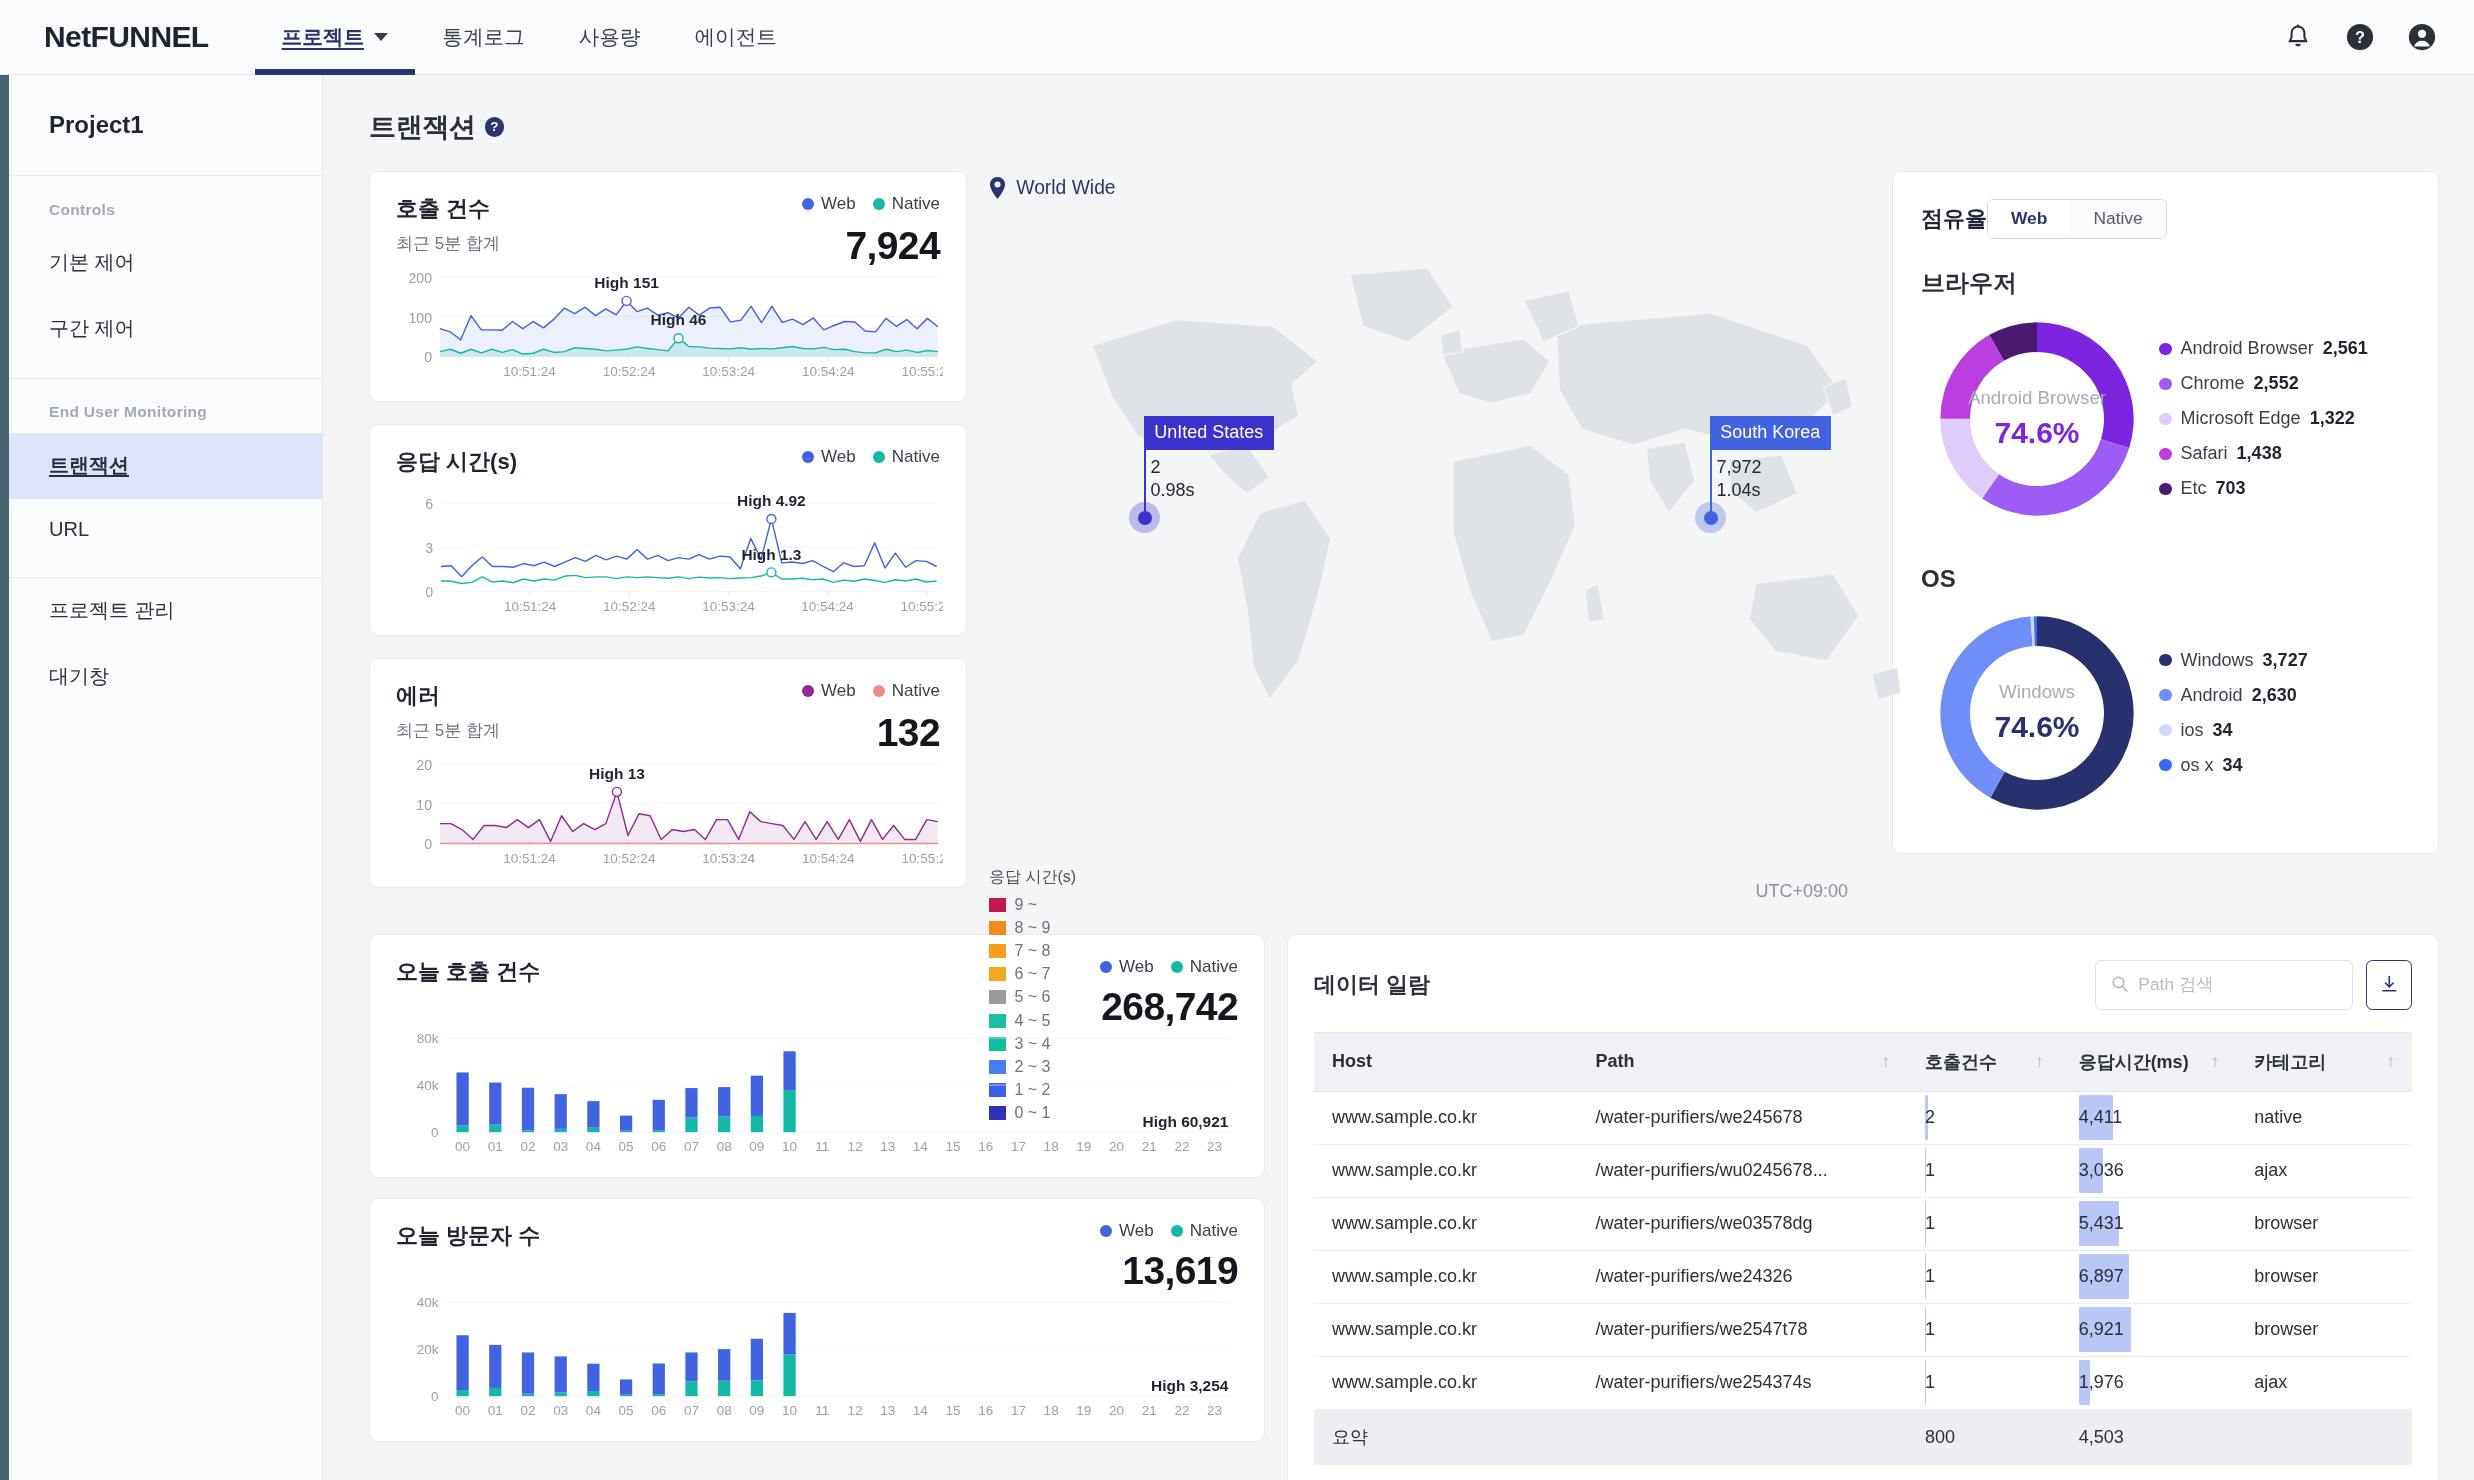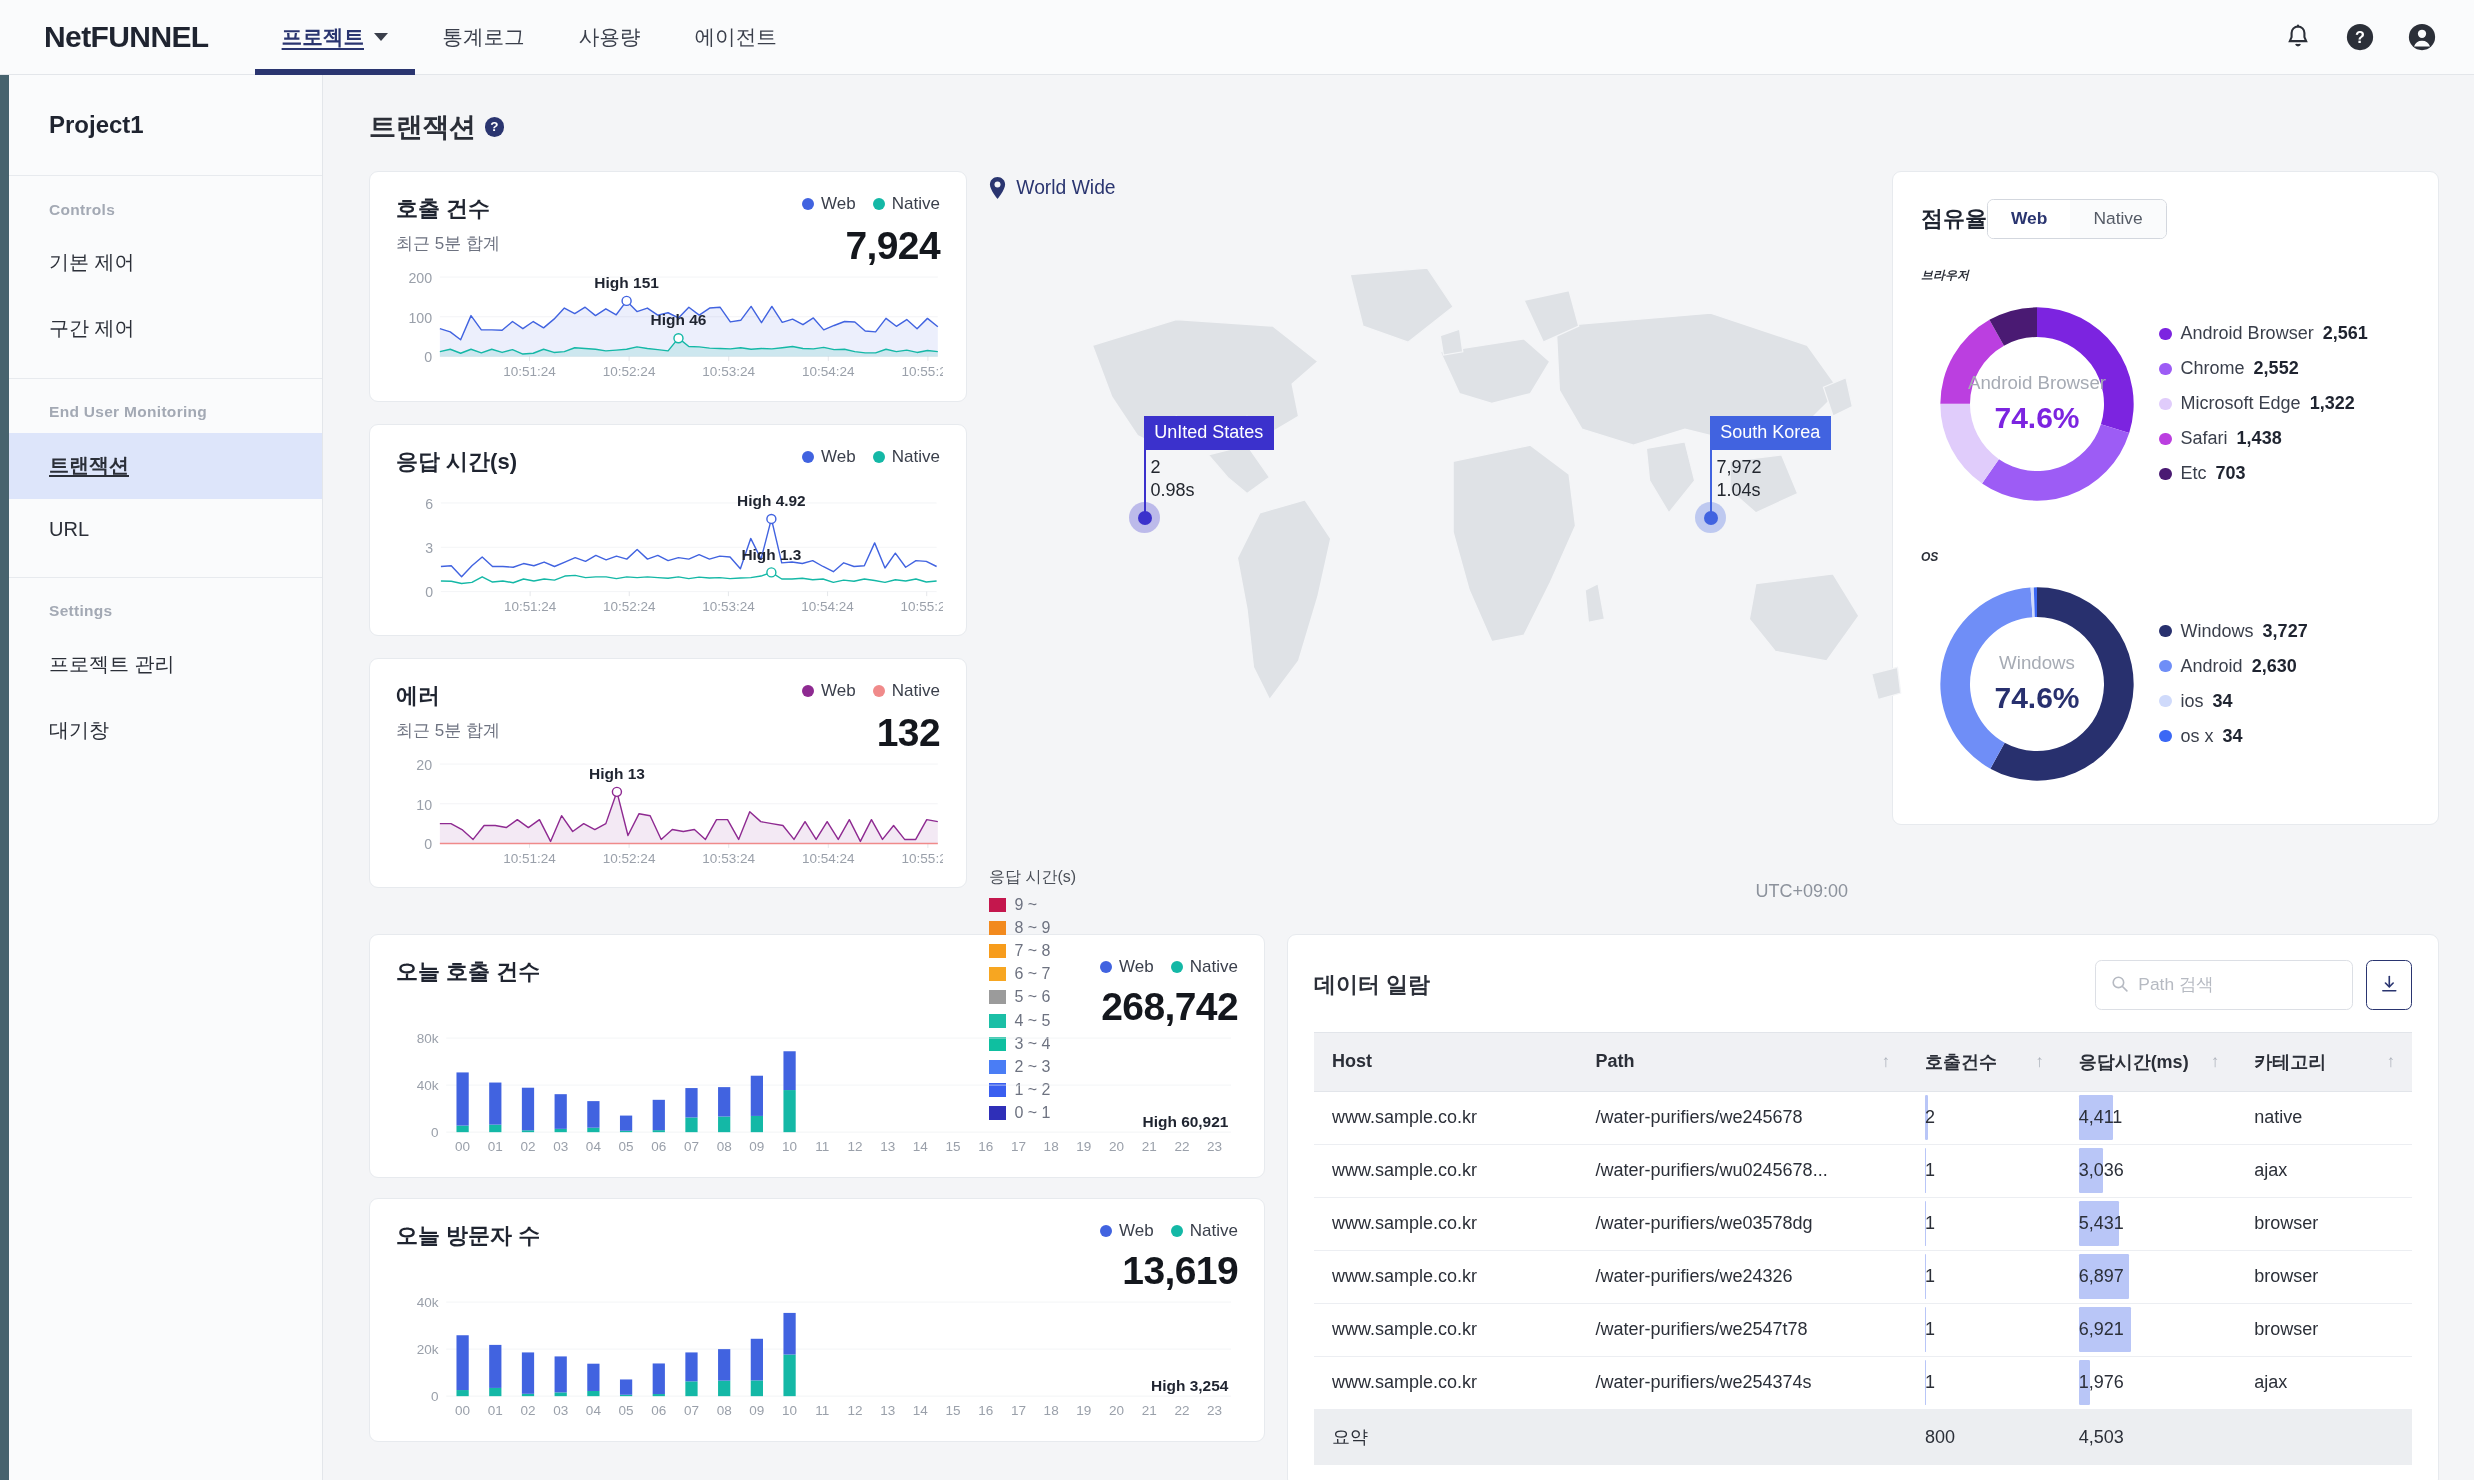--- a/index.html
+++ b/index.html
@@ -101,21 +101,21 @@
   .rtrow { display: flex; align-items: center; gap: 8.4px; margin-bottom: 5.2px; }
   .sw { width: 17px; height: 14px; display: inline-block; }
   .rtlbl { font-size: 16px; color: #6d7280; }
 
   
   .sharecard { width: 547px; flex: 0 0 547px; padding: 27px 28px 24.5px 28px; }
   .share-head { display: flex; align-items: center; justify-content: flex-start; }
   .seg { display: flex; border: 0.6px solid #d3d7de; border-radius: 6.4px; overflow: hidden; }
   .seg div { padding: 8.4px 23px; font-size: 17.4px; color: #555b66; cursor: pointer; background: #fafbfc; }
   .seg div.on { background: #fff; color: #2a3570; font-weight: 700; }
-  .sec-title { font-size: 12px; font-weight: 700; margin: 28px 0 3.9px 0; font-style: italic; }
+  .sec-title { font-size: 24px; font-weight: 700; margin: 28px 0 3.9px 0; }
   .donut-row { display: flex; align-items: center; gap: 6.4px; }
   .donut-holder { position: relative; width: 232px; height: 232px; flex: 0 0 232px; }
   .donut-center { position: absolute; inset: 0; display: flex; flex-direction: column; align-items: center; justify-content: center; }
   .dc-label { font-size: 18.7px; color: #a6abb4; }
   .dc-pct { font-size: 30px; font-weight: 700; margin-top: 6.4px; }
   .dlegend { display: flex; flex-direction: column; gap: 14px; }
   .dlg { display: flex; align-items: center; gap: 9px; font-size: 18px; color: #3a3f4b; white-space: nowrap; }
   .dlg b { font-weight: 700; color: #1f2430; }
 
   
@@ -200,21 +200,20 @@
       <div class="proj">Project1</div>
       <div id="sidebar-groups">
           <div class="sgroup-label">Controls</div>
           <div class="sitem"><span class="t">기본 제어</span></div>
           <div class="sitem"><span class="t">구간 제어</span></div>
           <div class="sdiv"></div>
           <div class="sgroup-label">End User Monitoring</div>
           <div class="sitem active"><span class="t">트랜잭션</span></div>
           <div class="sitem"><span class="t">URL</span></div>
           <div class="sdiv"></div>
-          <div class="sgroup-label">Settings</div>
           <div class="sitem"><span class="t">프로젝트 관리</span></div>
           <div class="sitem"><span class="t">대기창</span></div>
         </div>
     </div>
 
     <div class="main">
 
       <div class="page-title">
         <h1>트랜잭션</h1>
         <div class="qmark">?</div>

